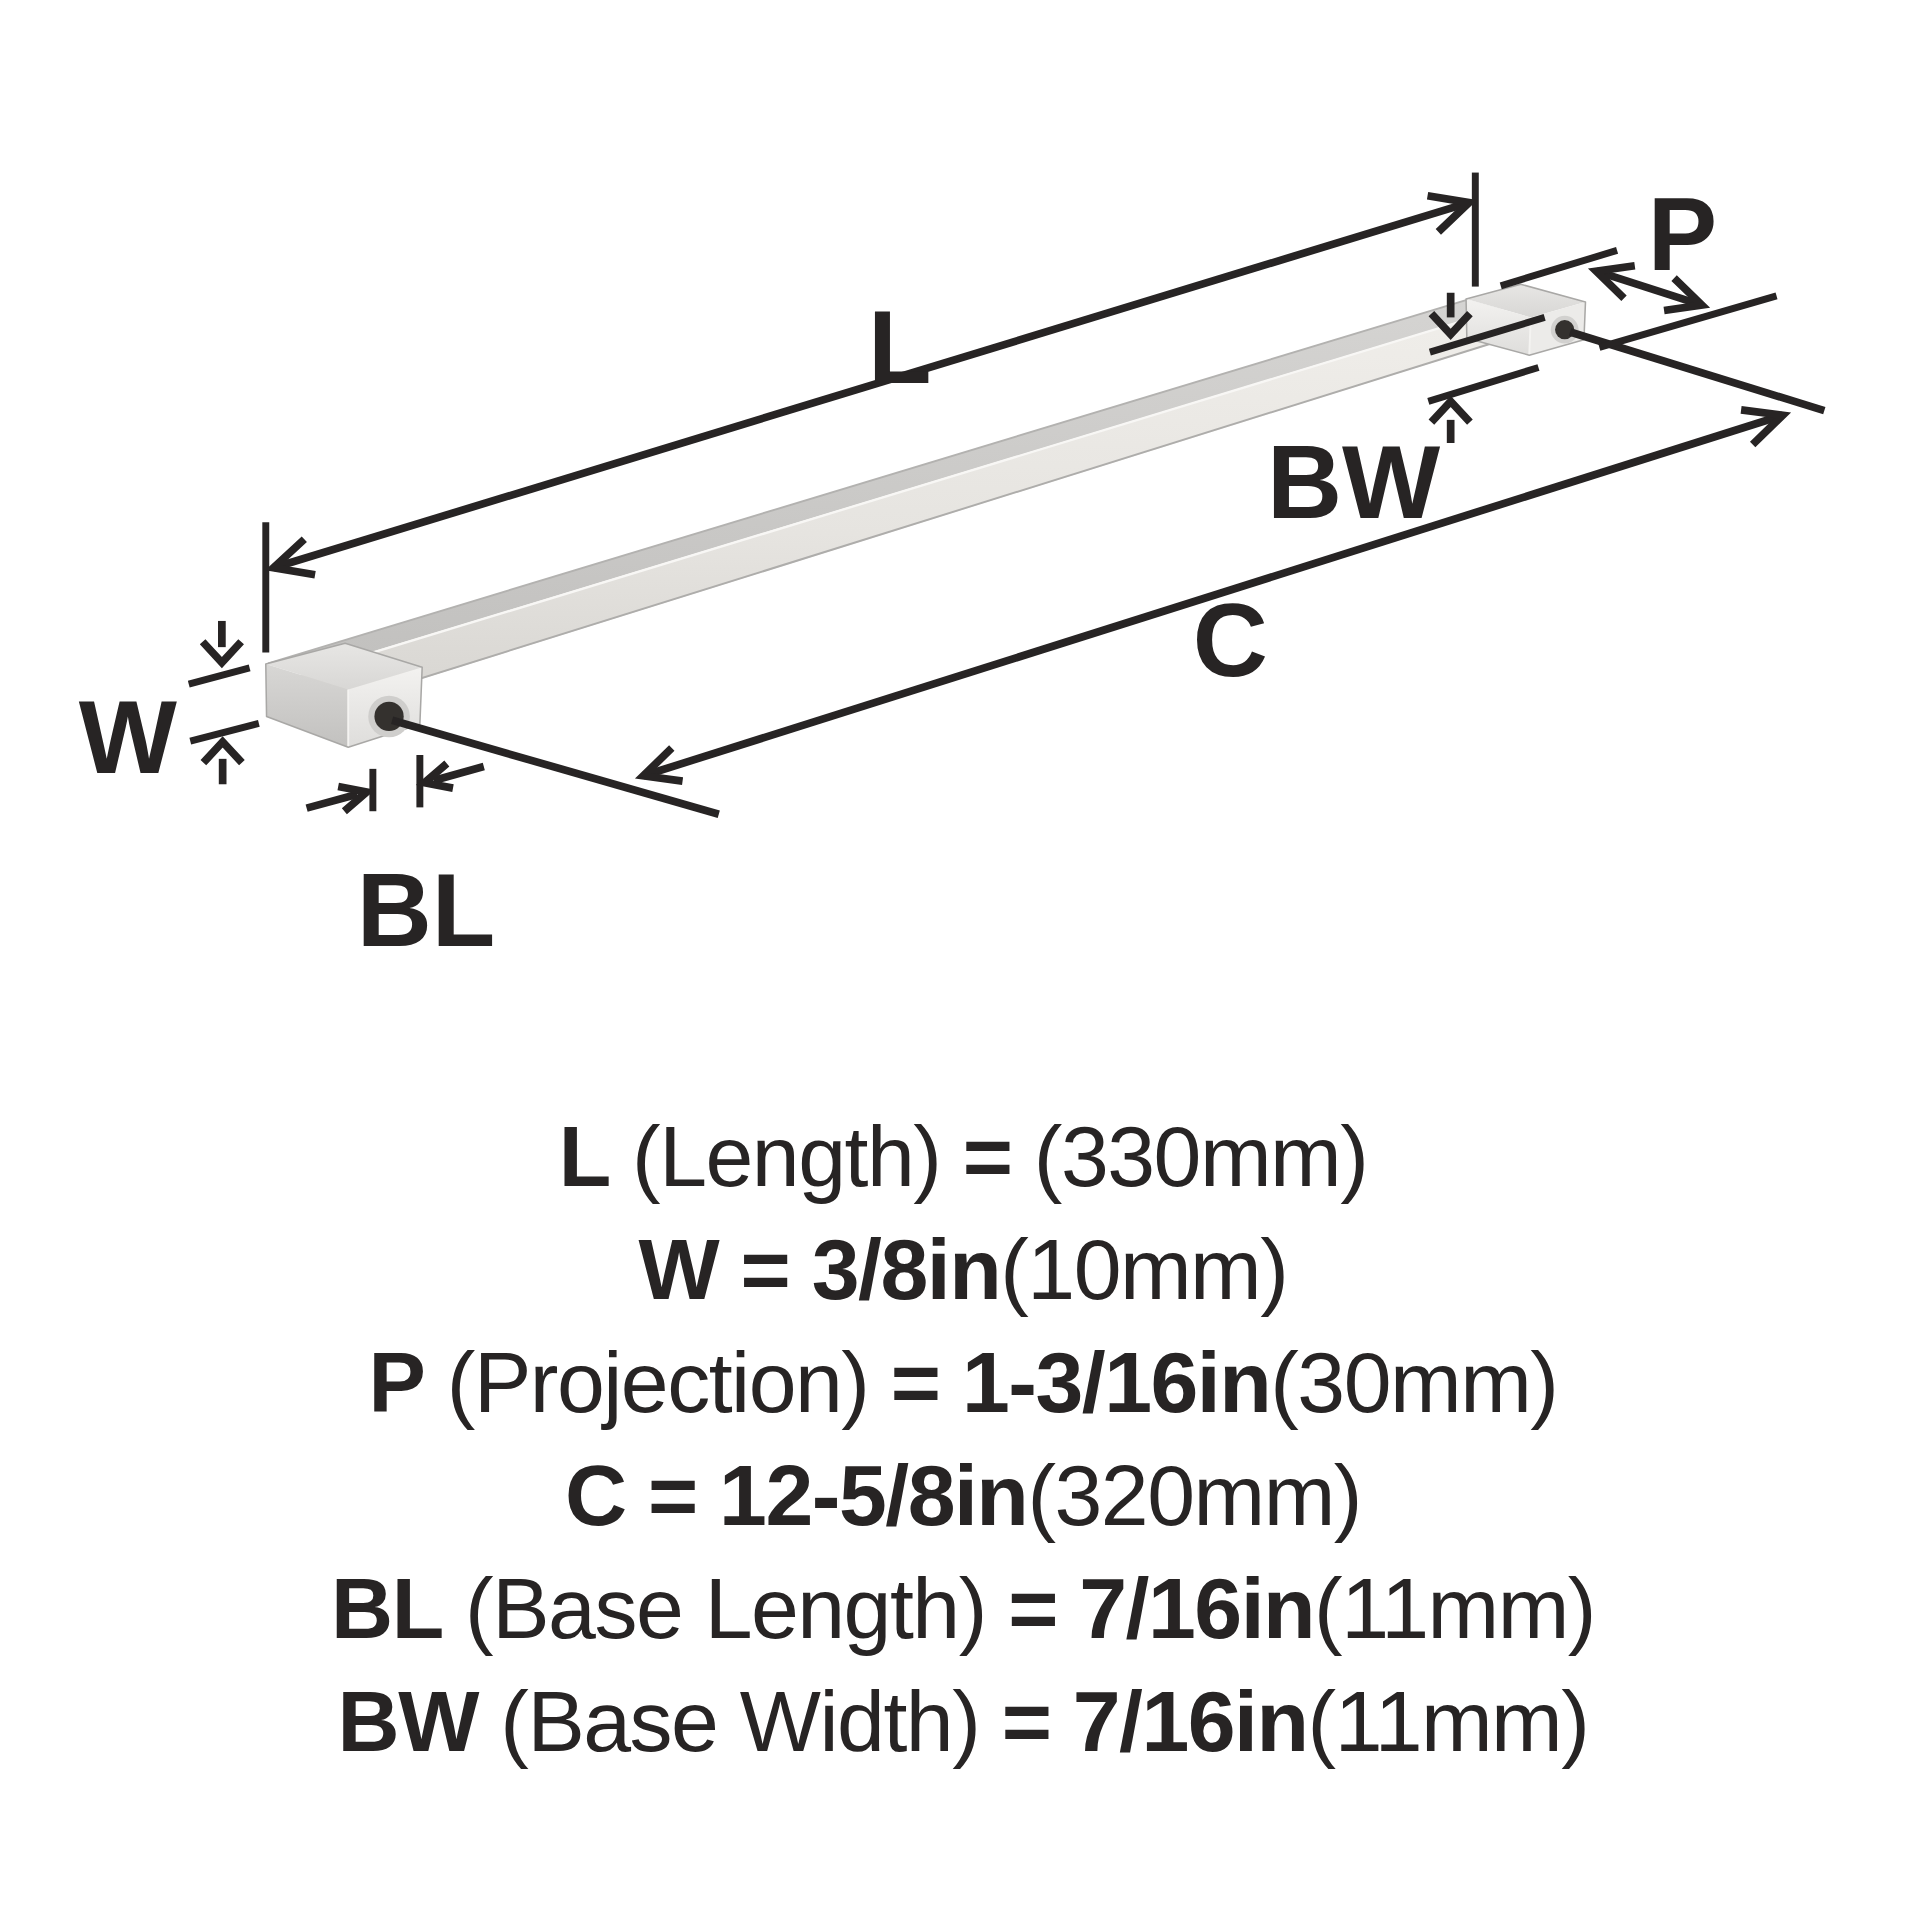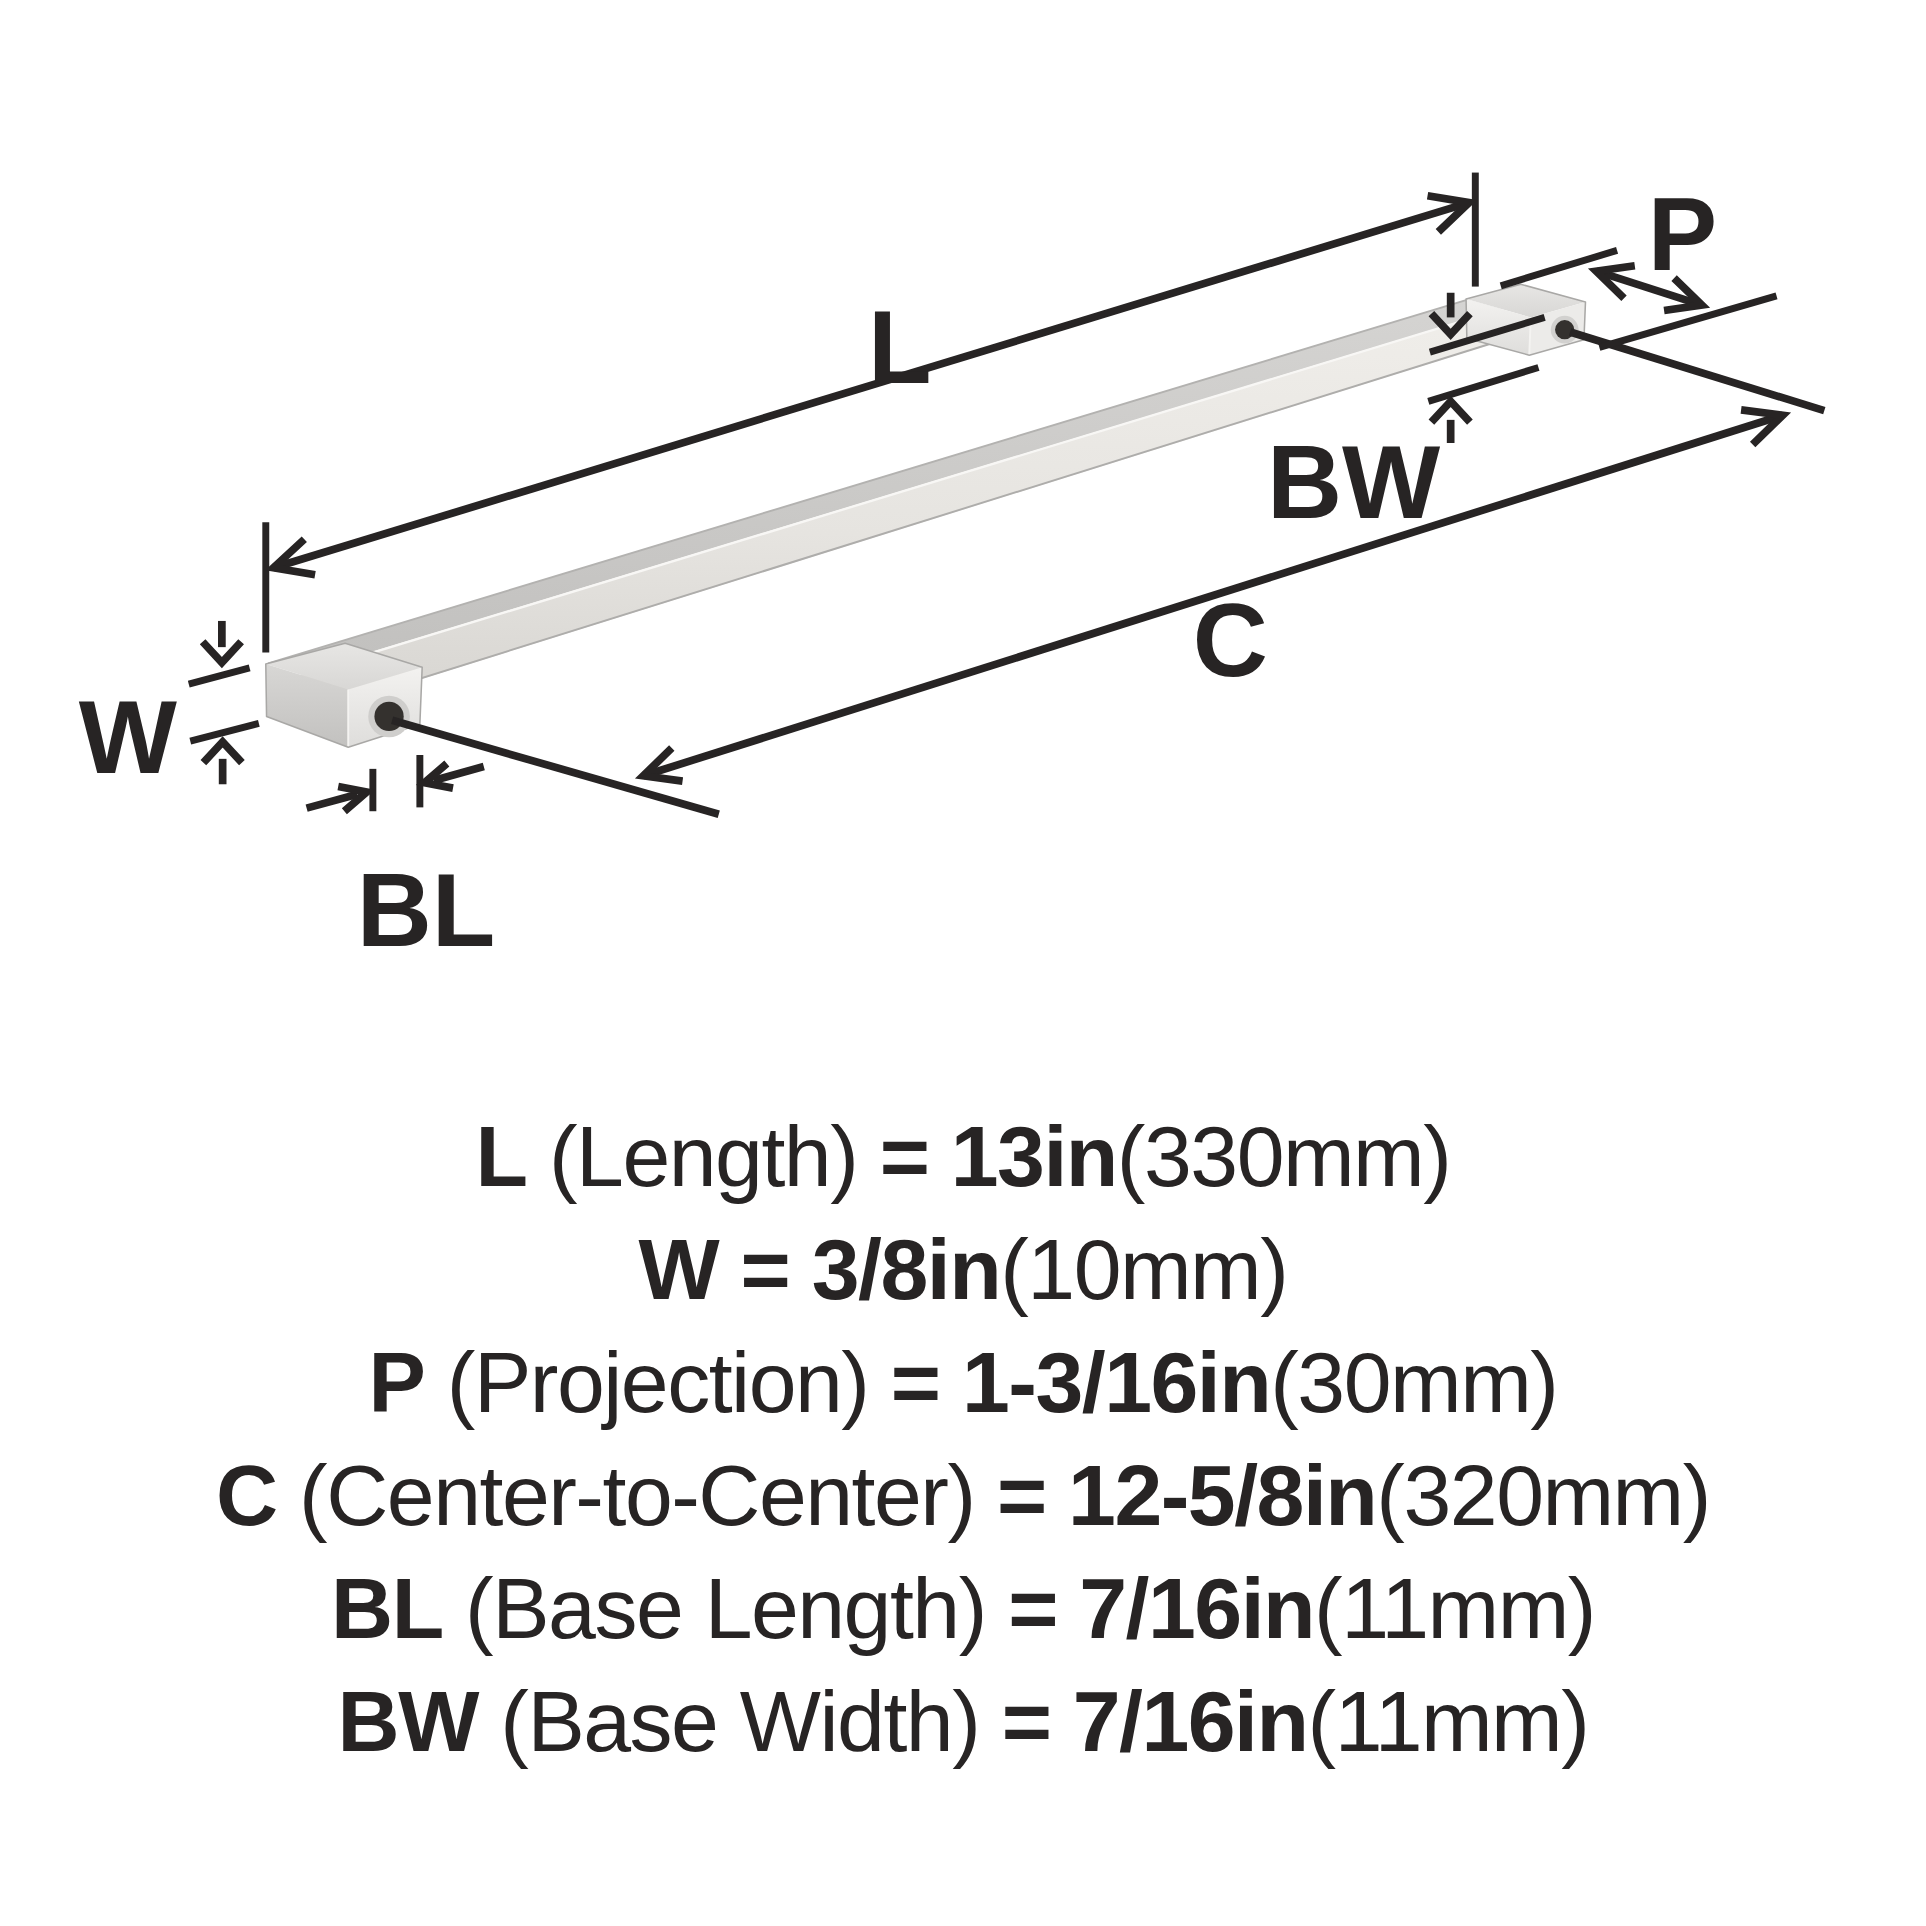--- a/index.html
+++ b/index.html
@@ -135,39 +135,37 @@
       <path class="ink" d="M588,1023 L551,1016 L580,991"></path>
       <text class="dim-label" x="553" y="1228" text-anchor="middle">BL</text>
     </g>
   </svg>
 
   <div id="spec-block">
     <div class="spec-line">
       <span class="code">L</span>
       <span class="name">(Length)</span>
       <span class="eq">=</span>
-      <span class="val">13in</span>
       <span class="metric">(330mm)</span>
     </div>
     <div class="spec-line">
       <span class="code">W</span>
       <span class="eq">=</span>
       <span class="val">3/8in</span>
       <span class="metric">(10mm)</span>
     </div>
     <div class="spec-line">
       <span class="code">P</span>
       <span class="name">(Projection)</span>
       <span class="eq">=</span>
       <span class="val">1-3/16in</span>
       <span class="metric">(30mm)</span>
     </div>
     <div class="spec-line">
       <span class="code">C</span>
-      <span class="name">(Center-to-Center)</span>
       <span class="eq">=</span>
       <span class="val">12-5/8in</span>
       <span class="metric">(320mm)</span>
     </div>
     <div class="spec-line">
       <span class="code">BL</span>
       <span class="name">(Base Length)</span>
       <span class="eq">=</span>
       <span class="val">7/16in</span>
       <span class="metric">(11mm)</span>

